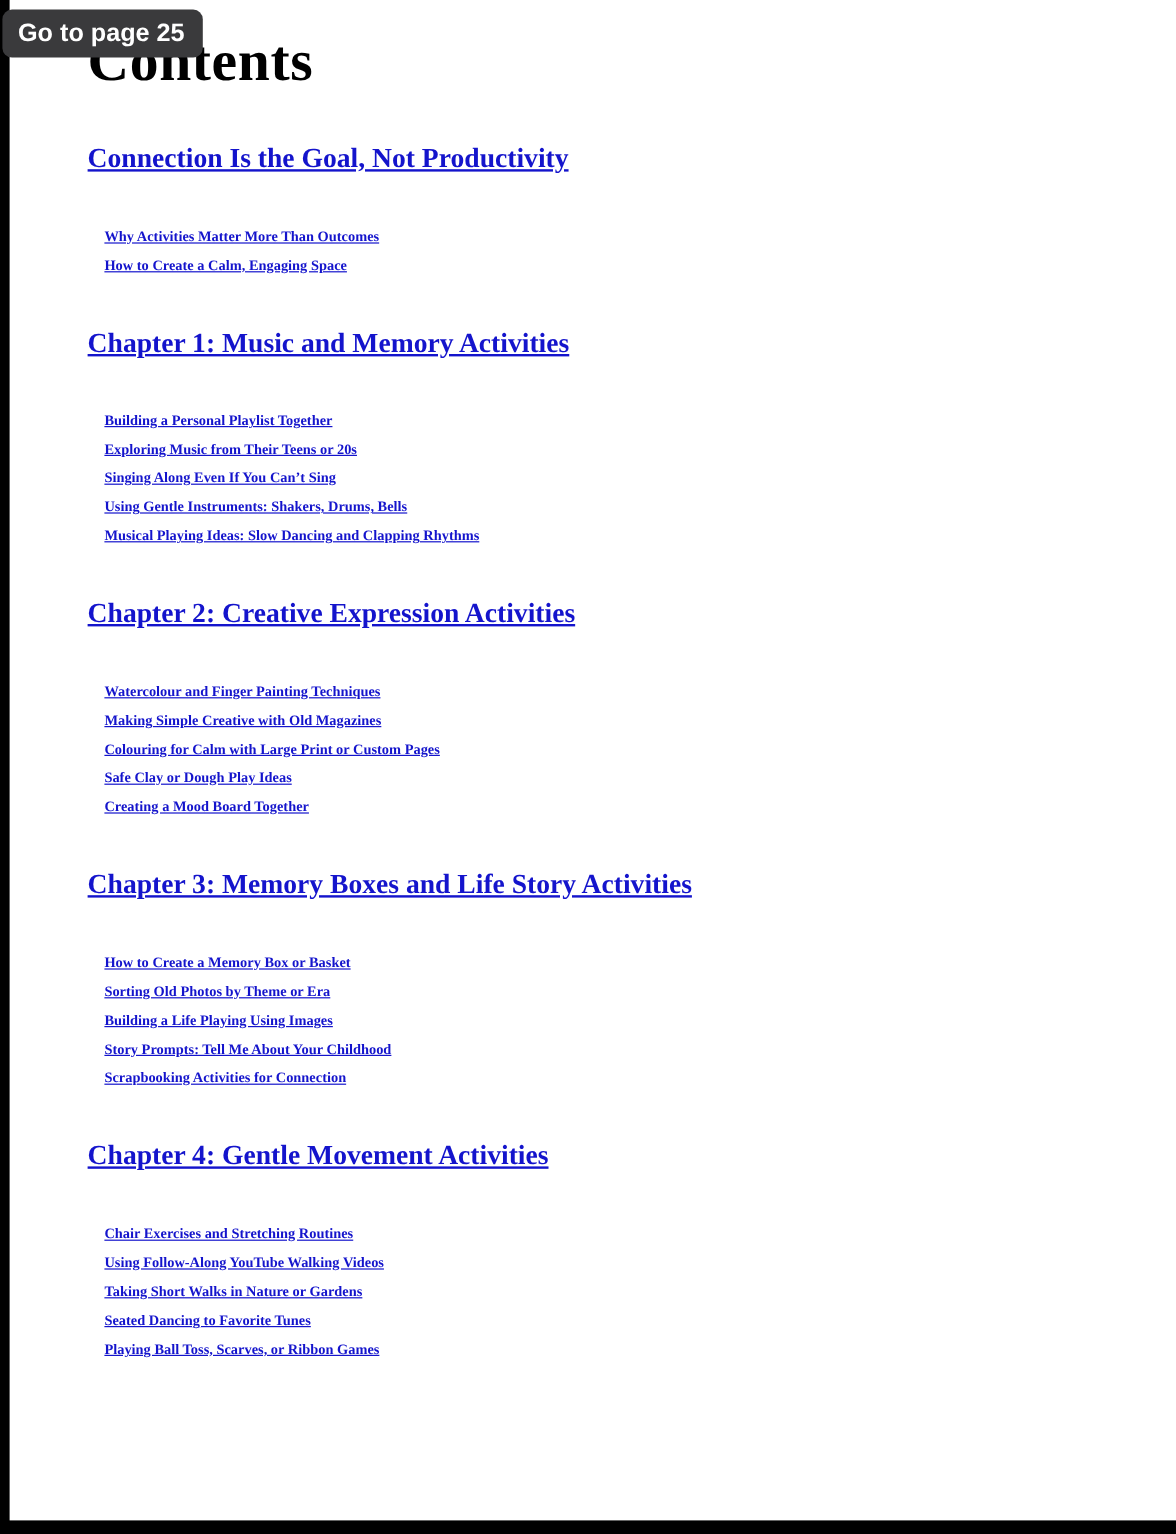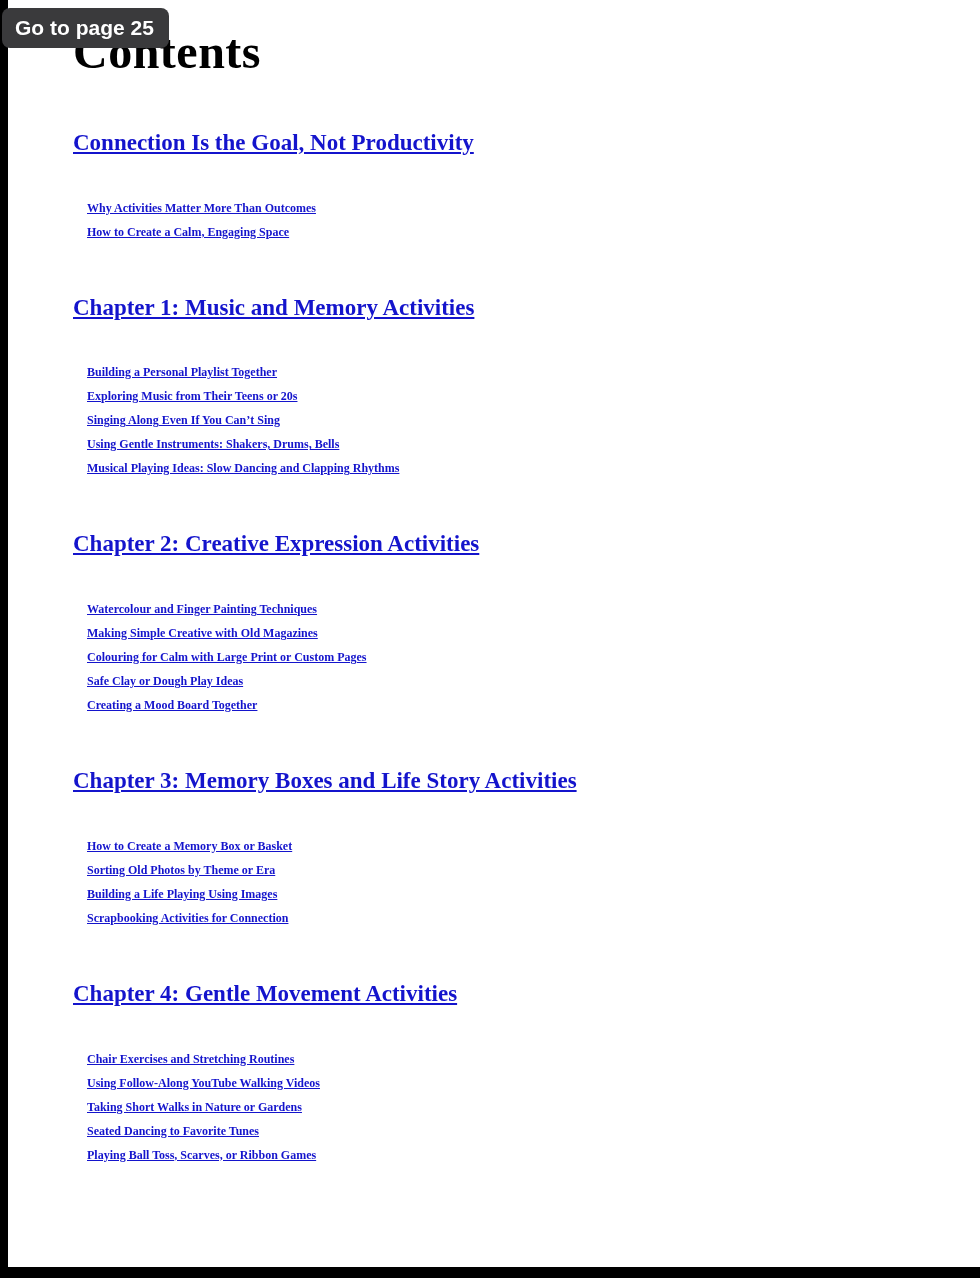--- a/index.html
+++ b/index.html
@@ -50,21 +50,21 @@
     padding: 26px 40px 0 73px;
   }
   .page-title {
     margin: 0;
     font-size: 48px;
     font-weight: 700;
     color: #000000;
     letter-spacing: 0.5px;
     line-height: 1.1;
   }
-  .section { margin-top: 50px; }
+  .section { margin-top: 39px; }
   .sec-head {
     display: inline-block;
     color: var(--link, #1414CC);
     font-size: 23px;
     font-weight: 700;
     text-decoration: underline;
     line-height: 1.25;
     cursor: pointer;
   }
   .sec-items {
@@ -122,20 +122,21 @@
       <a class="toc-item">Creating a Mood Board Together</a>
     </div>
   </div>
 
   <div class="section">
     <a class="sec-head">Chapter 3: Memory Boxes and Life Story Activities</a>
     <div class="sec-items">
       <a class="toc-item">How to Create a Memory Box or Basket</a>
       <a class="toc-item">Sorting Old Photos by Theme or Era</a>
       <a class="toc-item">Building a Life Playing Using Images</a>
+      <a class="toc-item">Story Prompts: Tell Me About Your Childhood</a>
       <a class="toc-item">Scrapbooking Activities for Connection</a>
     </div>
   </div>
 
   <div class="section">
     <a class="sec-head">Chapter 4: Gentle Movement Activities</a>
     <div class="sec-items">
       <a class="toc-item">Chair Exercises and Stretching Routines</a>
       <a class="toc-item">Using Follow-Along YouTube Walking Videos</a>
       <a class="toc-item">Taking Short Walks in Nature or Gardens</a>

